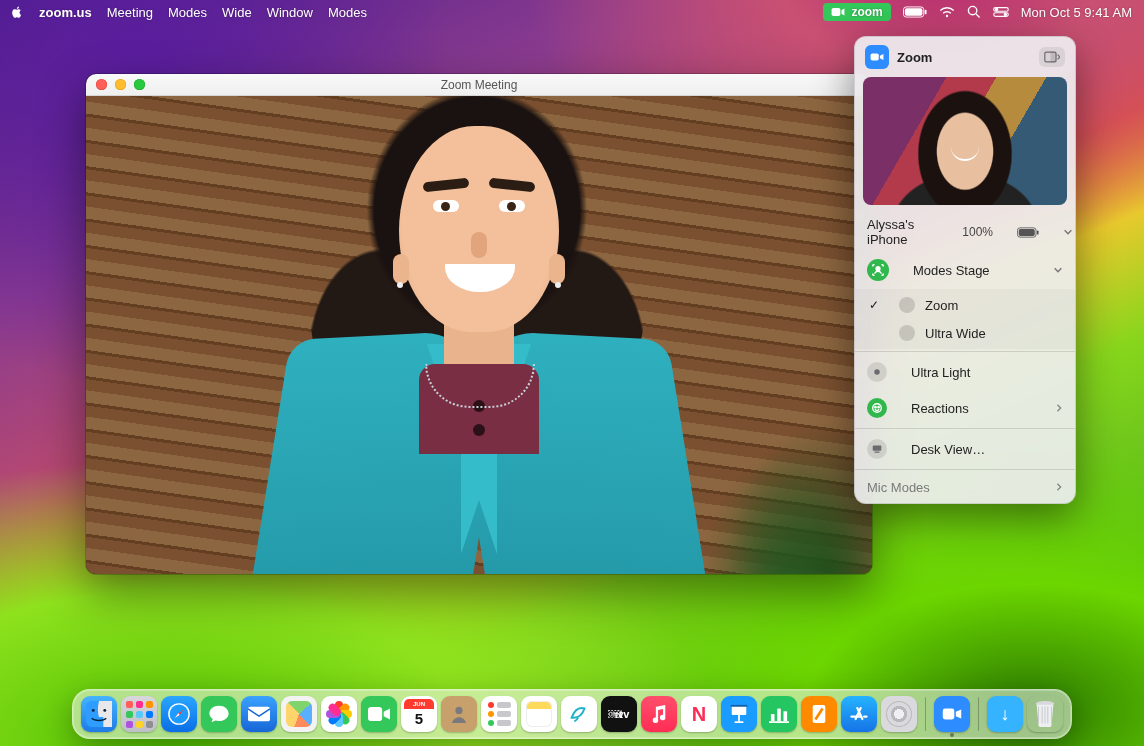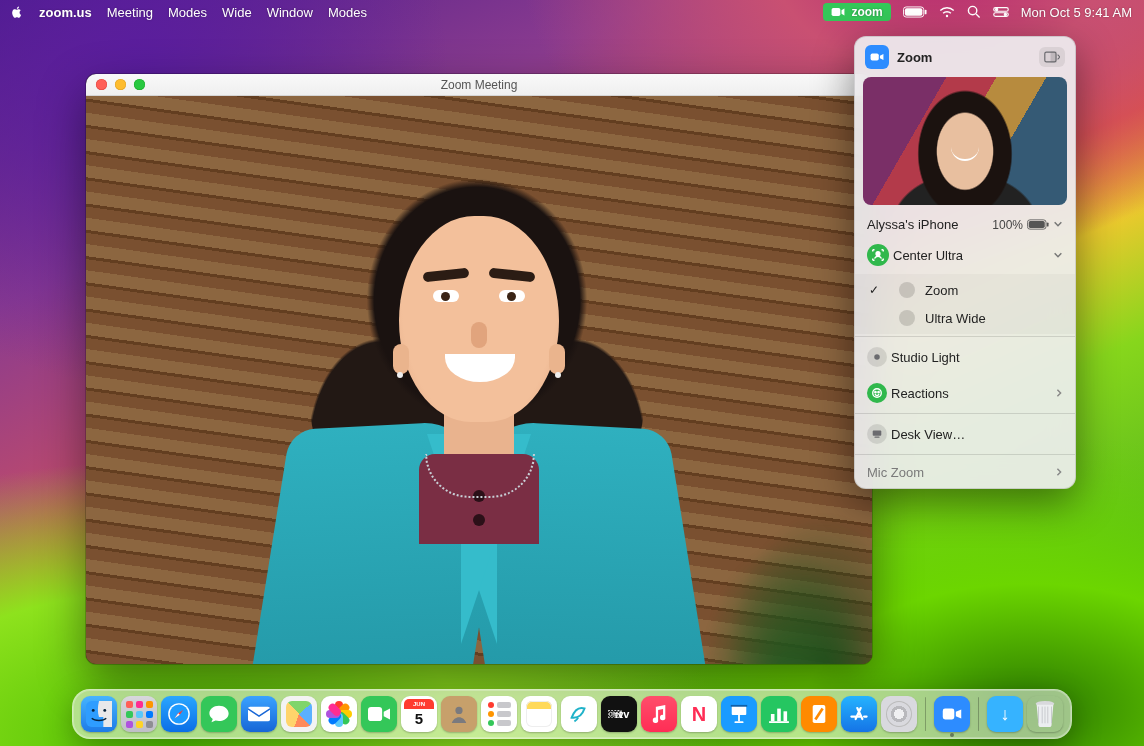--- a/index.html
+++ b/index.html
@@ -36,21 +36,21 @@
   background: #34c759; color: #fff;
   padding: 2px 8px; border-radius: 4px; font-size: 12px; font-weight: 600;
 }
 .menubar svg { display: block; }
 .menubar .mono { font-feature-settings: "tnum"; }
 
 
 .window {
   position: absolute;
   left: 86px; top: 74px;
-  width: 786px; height: 590px;
+  width: 786px; height: 500px;
   border-radius: 10px;
   box-shadow: 0 18px 48px rgba(0,0,0,.45), 0 0 0 1px rgba(0,0,0,.2);
   overflow: hidden;
   background: #000;
 }
 .titlebar {
   height: 22px;
   background: linear-gradient(#f9f9f9, #efefef);
   border-bottom: 1px solid #d5d5d5;
   display: flex; align-items: center;
@@ -151,21 +151,21 @@
     radial-gradient(60px 82px at 50% 58%, #e8bf9f 0 46%, rgba(232,191,159,0) 48%),
     radial-gradient(82px 110px at 50% 60%, #1b120f 0 56%, rgba(27,18,15,0) 58%),
     radial-gradient(120px 90px at 50% 118%, #222 0 60%, rgba(0,0,0,0) 62%),
     linear-gradient(120deg,#7a2f67 0 30%, #b33a4a 30% 48%, #b78b3e 48% 66%, #355a75 66%);
   position: relative;
 }
 .pip::after{ 
   content:""; position:absolute; left:calc(50% - 14px); top:70px; width:28px; height:12px;
   border:2px solid #fff; border-top:none; border-left:none; border-right:none; border-radius:0 0 20px 20px;
 }
-.row { display:flex; align-items:center; gap:4px; padding: 8px 12px; }
+.row { display:flex; align-items:center; gap:24px; padding: 8px 12px; }
 .row.small { padding-top:4px; padding-bottom:4px; }
 .row .spacer { flex:1; }
 .pct { font-size:12px; color:#444; }
 .batt { display:inline-flex; align-items:center; }
 .chev { color:#777; }
 .green-circ {
   width:22px; height:22px; border-radius:50%; background:#30b84c;
   display:flex; align-items:center; justify-content:center;
 }
 .sep { height:1px; background:rgba(0,0,0,.12); margin: 2px 0; }
@@ -395,21 +395,21 @@
     </div>
 
     <div class="row">
       <span class="green-circ">
         <svg width="14" height="14" viewBox="0 0 16 16" fill="none" stroke="#fff" stroke-width="1.6">
             <circle cx="8" cy="6.5" r="2.2" fill="#fff"></circle>
             <path d="M4 12c.8-1.6 2.3-2.6 4-2.6s3.2 1 4 2.6"></path>
             <path d="M2 2h2M2 2v2M14 2h-2M14 2v2M2 14h2M2 14v-2M14 14h-2M14 14v-2"></path>
           </svg>
       </span>
-      <span>Center Ultra</span>
+      <span>Modes Stage</span>
       <span class="spacer"></span>
       <span class="chev">
         <svg width="10" height="10" viewBox="0 0 12 12" fill="none" stroke="#777" stroke-width="1.8">
             <path d="M2 4l4 4 4-4"></path>
           </svg>
       </span>
     </div>
 
     <div class="sub first">
       <span class="check">✓</span>
@@ -423,21 +423,21 @@
     </div>
 
     <div class="sep"></div>
 
     <div class="row">
       <span class="ic">
         <svg width="12" height="12" viewBox="0 0 14 14" fill="#6b6b6f">
             <circle cx="7" cy="7" r="3.2"></circle>
           </svg>
       </span>
-      <span>Studio Light</span>
+      <span>Ultra Light</span>
     </div>
     <div class="row">
       <span class="ic green">
         <svg width="12" height="12" viewBox="0 0 14 14" fill="none" stroke="#fff" stroke-width="1.6">
             <circle cx="7" cy="7" r="5"></circle>
             <circle cx="5.2" cy="6" r=".8" fill="#fff"></circle>
             <circle cx="8.8" cy="6" r=".8" fill="#fff"></circle>
             <path d="M4.6 8.4c.6 1 1.5 1.6 2.4 1.6s1.8-.6 2.4-1.6"></path>
           </svg>
       </span>
@@ -458,21 +458,21 @@
             <rect x="2" y="3" width="10" height="6" rx="1"></rect>
             <rect x="4" y="10" width="6" height="1.5" rx=".7"></rect>
           </svg>
       </span>
       <span>Desk View…</span>
     </div>
 
     <div class="sep"></div>
 
     <div class="row">
-      <span class="faded">Mic Zoom</span>
+      <span class="faded">Mic Modes</span>
       <span class="spacer"></span>
       <span class="chev">
         <svg width="8" height="10" viewBox="0 0 10 12" fill="none" stroke="#888" stroke-width="1.8">
             <path d="M3 2l4 4-4 4"></path>
           </svg>
       </span>
     </div>
   </div>
 
   <div class="dock-wrap">

